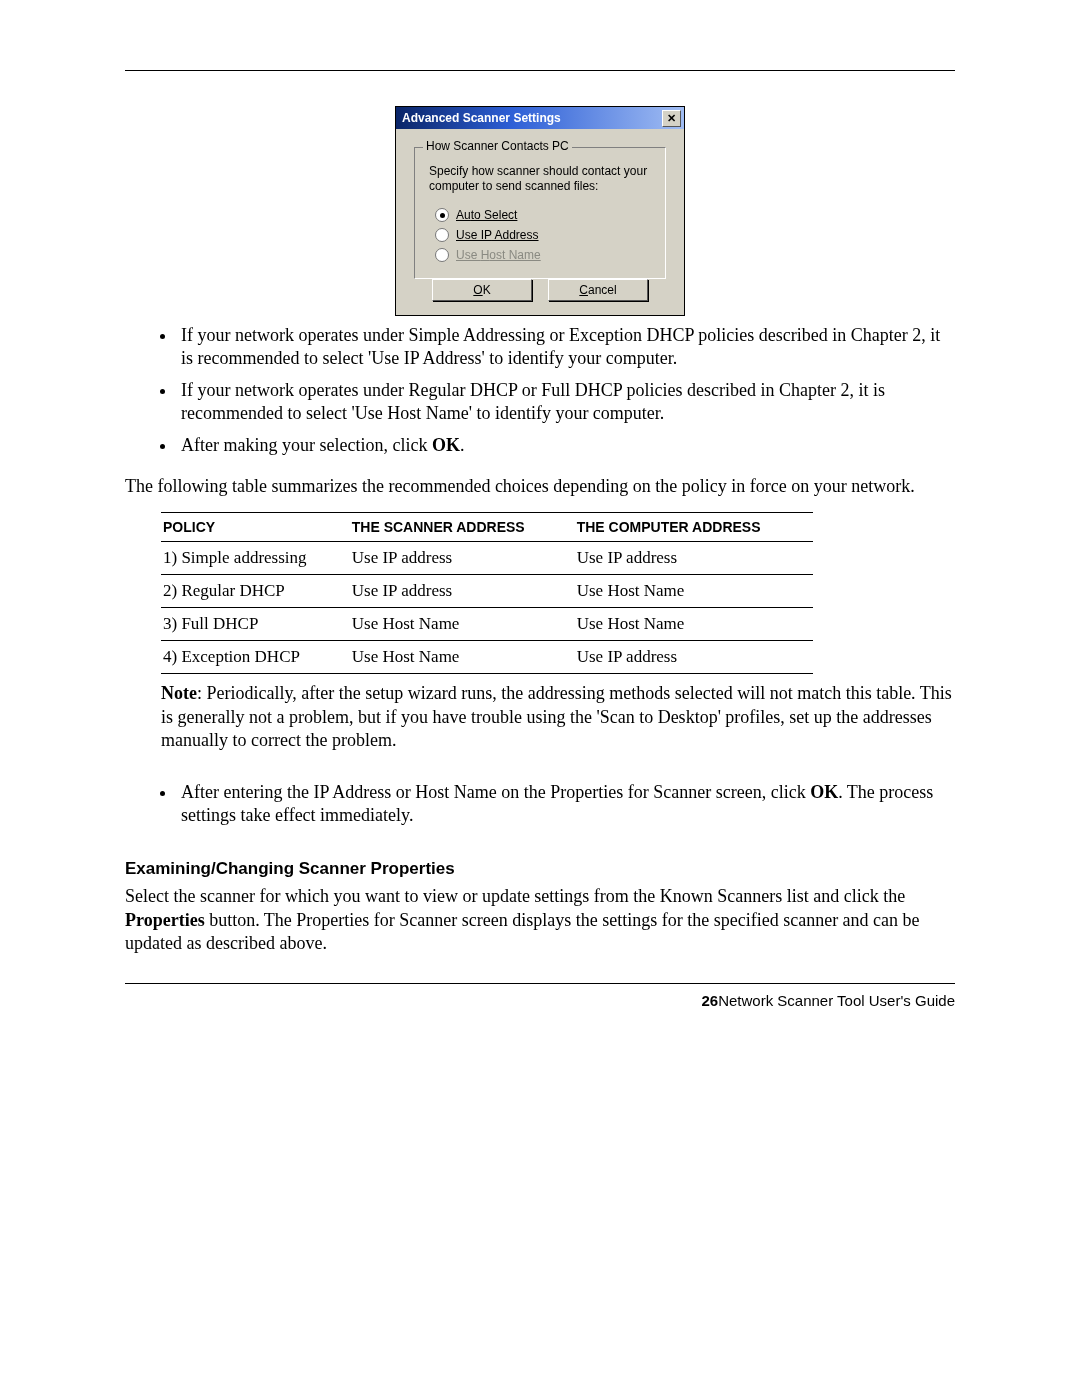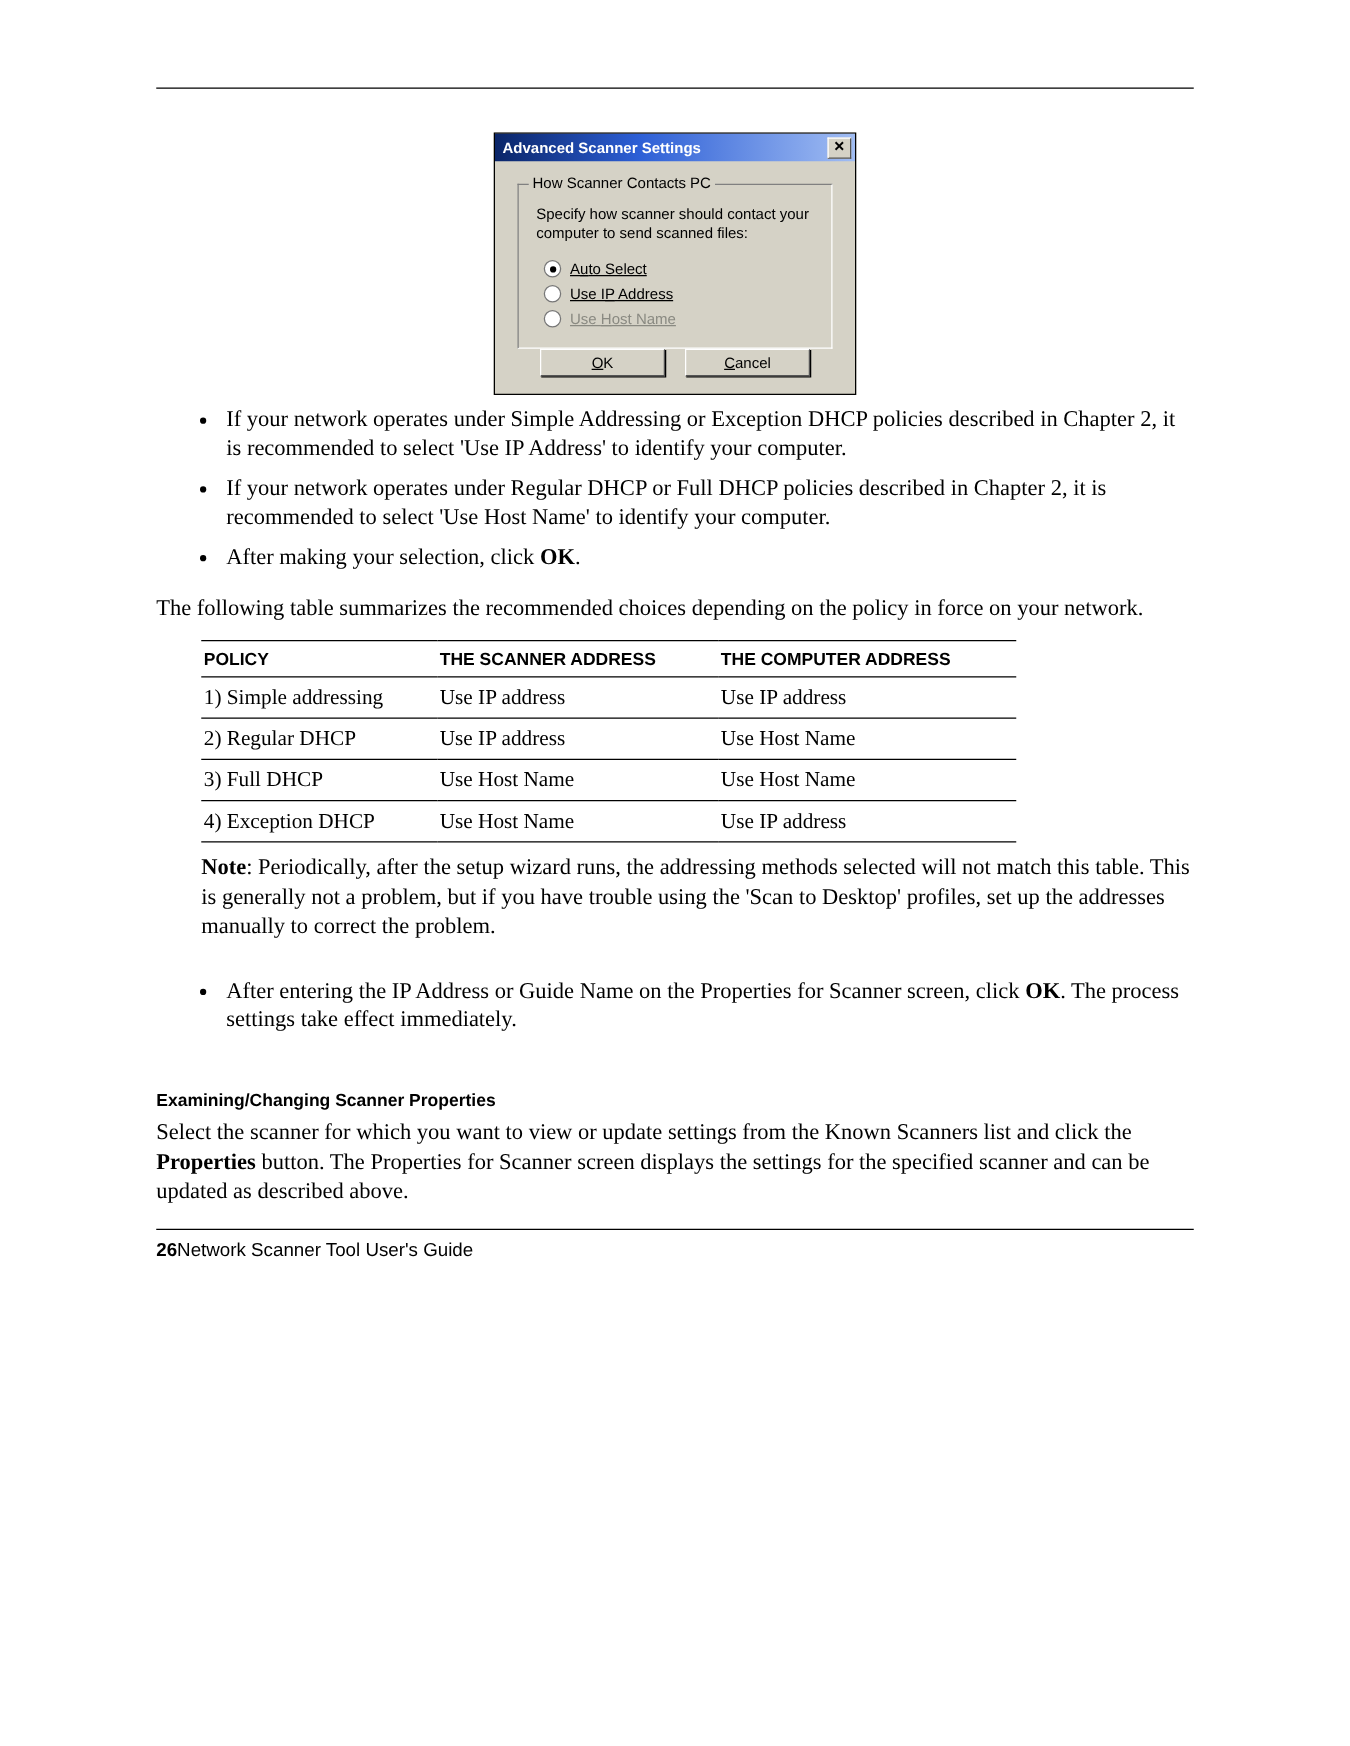--- a/index.html
+++ b/index.html
@@ -169,34 +169,34 @@
     font-size: 14px;
     font-weight: bold;
     border-top: 1.5px solid #000;
     border-bottom: 1.5px solid #000;
   }
   table.poltab tr:last-child td { border-bottom: 1.5px solid #000; }
 
   .section-head {
     font-family: Arial, Helvetica, sans-serif;
     font-weight: bold;
-    font-size: 14px;
-    margin: 45px 0 6px 0;
+    font-size: 17px;
+    margin: 32px 0 6px 0;
   }
 
   
   .footer {
     position: absolute;
     left: 125px;
     right: 125px;
     bottom: 50px;
     border-top: 1.5px solid #000;
     padding-top: 8px;
     display: flex;
-    justify-content: flex-start;
+    justify-content: flex-end;
     font-size: 15px;
   }
   .footer .pg {
     font-family: Arial, Helvetica, sans-serif;
     font-weight: bold;
   }
   .footer .guide { font-family: Arial, Helvetica, sans-serif; }
 </style>
 </head>
 <body>
@@ -287,21 +287,21 @@
       </tr>
     </tbody>
   </table>
 
   <p class="para" style="margin-left:36px; margin-right:0; margin-top:6px;">
     <b>Note</b><span>: Periodically, after the setup wizard runs, the addressing methods selected will not match this table. This is generally not a problem, but if you have trouble using the 'Scan to Desktop' profiles, set up the addresses manually to correct the problem.</span>
   </p>
 
   <ul class="bullets prose" style="margin-top:28px;">
     <li>
-      <span>After entering the IP Address or Guide Name on the Properties for Scanner screen, click </span><b>OK</b><span>. The process settings take effect immediately.</span>
+      <span>After entering the IP Address or Host Name on the Properties for Scanner screen, click </span><b>OK</b><span>. The process settings take effect immediately.</span>
     </li>
   </ul>
 
   <div class="section-head">Examining/Changing Scanner Properties</div>
   <p class="para">
     <span>Select the scanner for which you want to view or update settings from the Known Scanners list and click the </span><b>Properties</b><span> button. The Properties for Scanner screen displays the settings for the specified scanner and can be updated as described above.</span>
   </p>
 
   <div class="footer">
     <span class="pg">26</span>

